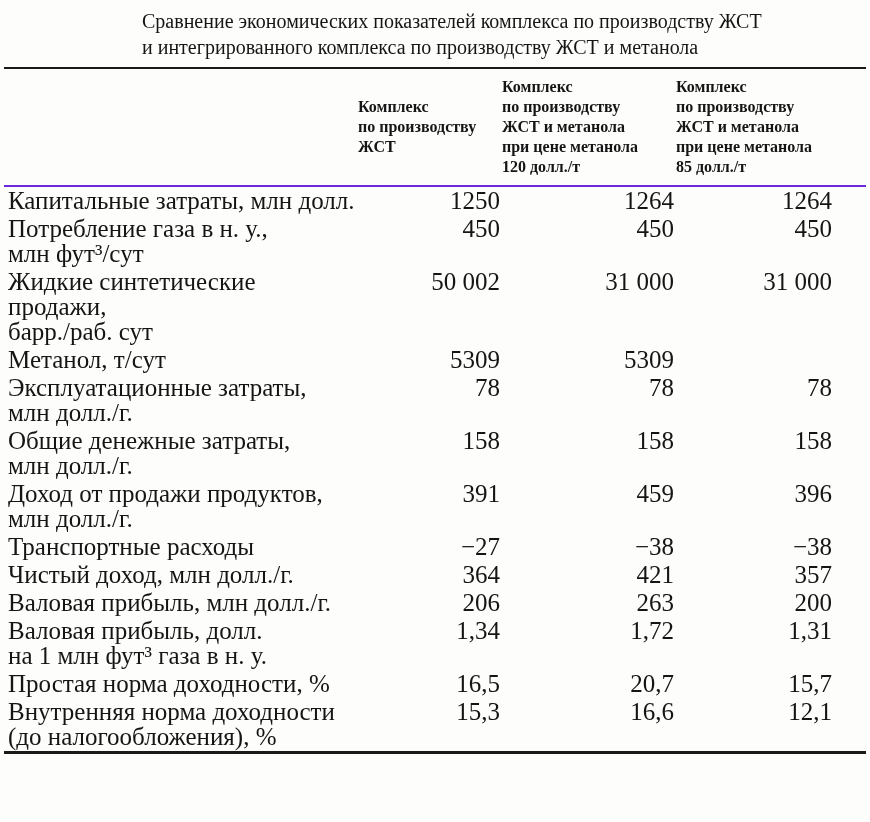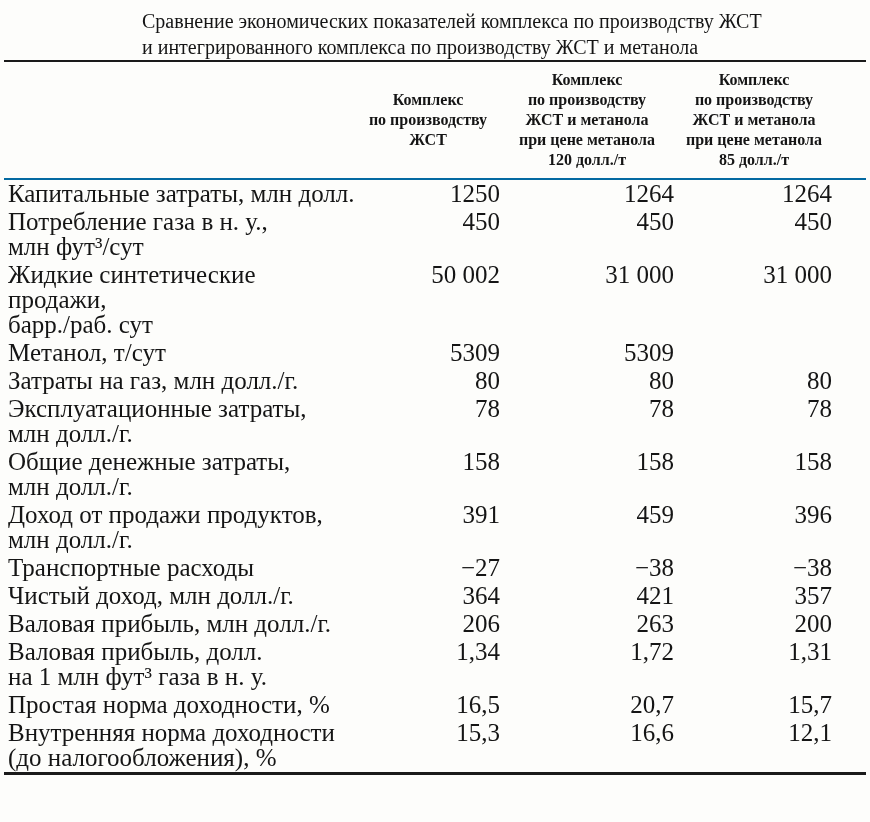--- a/index.html
+++ b/index.html
@@ -11,40 +11,41 @@
     background: #fdfdfb;
     color: #151515;
     font-family: "Liberation Serif", "DejaVu Serif", serif;
     padding: 8px 4px 0 4px;
     overflow: hidden;
   }
   .title-block {
     padding-left: 138px;
     font-size: 20px;
     line-height: 26px;
+    margin-bottom: 7px;
     white-space: pre-line;
   }
   table.comparison {
     width: 862px;
     border-collapse: collapse;
     table-layout: fixed;
     border-top: 2px solid #1a1a1a;
     border-bottom: 3px solid #1a1a1a;
   }
   col.c-label { width: 352px; }
   col.c-v1    { width: 144px; }
   col.c-v2    { width: 174px; }
   col.c-v3    { width: 192px; }
   thead th {
-    border-bottom: 2px solid #0369a1;
+    border-bottom: 2px solid #6d28d9;
     font-size: 16px;
     font-weight: bold;
     line-height: 20px;
     white-space: pre-line;
-    text-align: center;
+    text-align: left;
     vertical-align: middle;
     padding: 8px 2px;
   }
   thead th.last, tbody td.last { padding-right: 34px; }
   tbody td {
     font-size: 25px;
     line-height: 25px;
     vertical-align: top;
     padding: 1px 0 2px 0;
   }
@@ -112,26 +113,20 @@
           <td class="row-value">31 000</td>
           <td class="row-value last">31 000</td>
         </tr>
         <tr>
           <td class="row-label">Метанол, т/сут</td>
           <td class="row-value">5309</td>
           <td class="row-value">5309</td>
           <td class="row-value last"></td>
         </tr>
         <tr>
-          <td class="row-label">Затраты на газ, млн долл./г.</td>
-          <td class="row-value">80</td>
-          <td class="row-value">80</td>
-          <td class="row-value last">80</td>
-        </tr>
-        <tr>
           <td class="row-label">Эксплуатационные затраты,
 млн долл./г.</td>
           <td class="row-value">78</td>
           <td class="row-value">78</td>
           <td class="row-value last">78</td>
         </tr>
         <tr>
           <td class="row-label">Общие денежные затраты,
 млн долл./г.</td>
           <td class="row-value">158</td>

